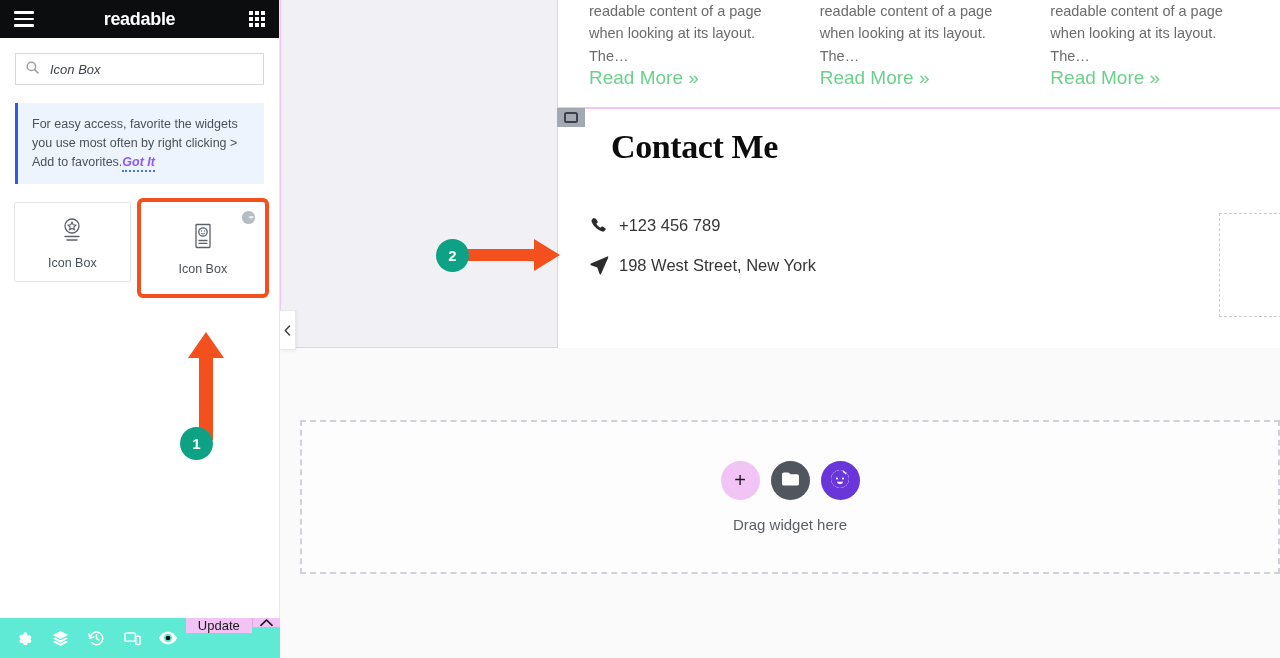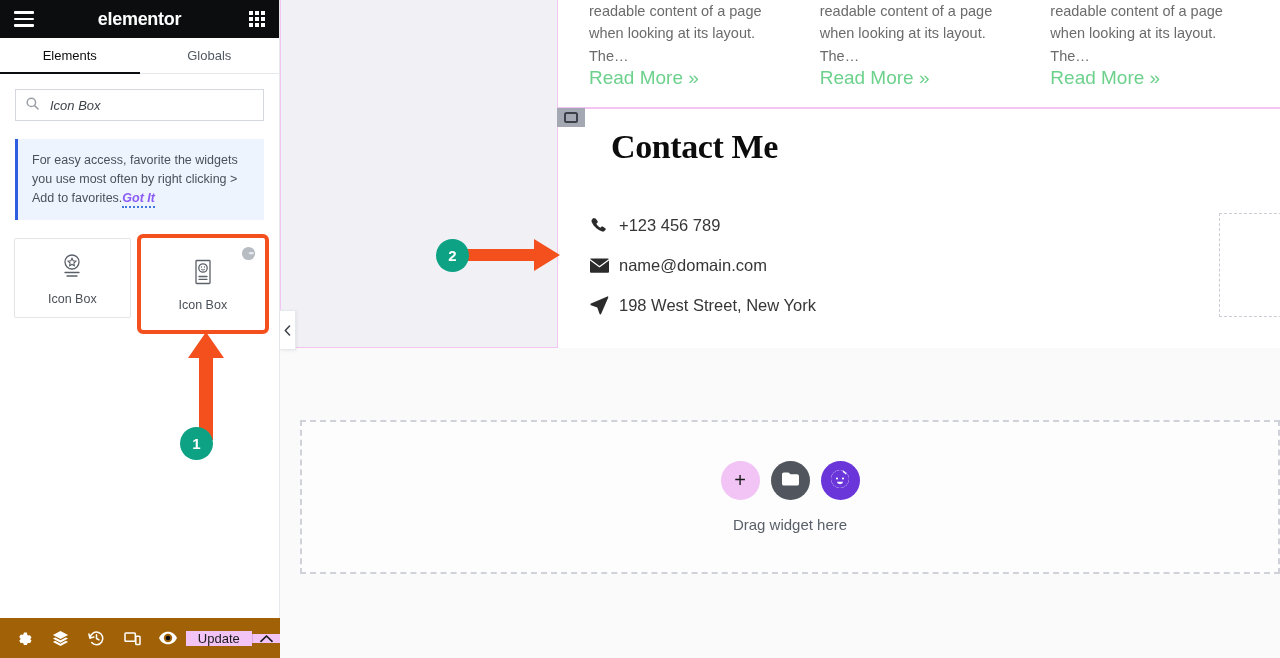--- a/index.html
+++ b/index.html
@@ -92,21 +92,21 @@
     width: 16px; height: 40px; background: #fff;
     border: 1px solid #e6e9ec; border-left: none;
     display: flex; align-items: center; justify-content: center;
     font-size: 11px; color: #495057; cursor: pointer; z-index: 25;
     box-shadow: 1px 1px 3px rgba(0,0,0,0.06);
   }
 
   
   .panel-footer {
     position: absolute; bottom: 0; left: 0; width: 280px; height: 40px;
-    background: #a16207; display: flex; align-items: center;
+    background: #5eead4; display: flex; align-items: flex-start;
   }
   .ftools { display: flex; align-items: center; gap: 0; flex: 1; padding-left: 6px; }
   .ftool {
     width: 36px; height: 40px; display: flex; align-items: center; justify-content: center;
     color: #ffffff; cursor: pointer;
   }
   .update-btn {
     background: #f2c4f5; display: flex; align-items: center; justify-content: center;
     width: 67px; font-size: 13px; color: #1a1a1a; cursor: pointer;
   }
@@ -238,29 +238,20 @@
           <div class="contact-item">
             <span class="cicon">
               <svg width="17" height="17" viewBox="0 0 16 16" fill="currentColor">
                   <path d="M3.2 1.2a1.3 1.3 0 0 0-1.5.3L1 2.3C.4 3 .3 4 .8 5c1 2.3 2.6 4.3 4.5 5.8 1.6 1.3 3.4 2.3 5.3 2.9 1 .3 2-.1 2.5-.9l.6-.9c.3-.5.2-1.1-.3-1.4l-2.3-1.5c-.5-.3-1.1-.2-1.4.2l-.8 1c-1.6-.9-3-2.3-3.9-3.9l1-.8c.4-.3.5-.9.2-1.4L4.7 1.8a1 1 0 0 0-.5-.4z"></path>
                 </svg>
             </span>
             <span>+123 456 789</span>
           </div>
           <div class="contact-item">
             <span class="cicon">
-              <svg width="19" height="15" viewBox="0 0 20 15" fill="currentColor">
-                  <path d="M1 0h18a1 1 0 0 1 .9.6L10 8 .1.6A1 1 0 0 1 1 0z"></path>
-                  <path d="M0 2.2 10 9.6 20 2.2V14a1 1 0 0 1-1 1H1a1 1 0 0 1-1-1z"></path>
-                </svg>
-            </span>
-            <span>name@domain.com</span>
-          </div>
-          <div class="contact-item">
-            <span class="cicon">
               <svg width="19" height="19" viewBox="0 0 18 18" fill="currentColor">
                   <path d="M17.4.6a.8.8 0 0 0-.9-.2L.9 7.2c-.7.3-.7 1.3 0 1.5l6 2.1 2.1 6c.3.8 1.3.8 1.6.1l6.7-15.5a.8.8 0 0 0-.1-.8z"></path>
                 </svg>
             </span>
             <span>198 West Street, New York</span>
           </div>
         </div>
 
         <div class="empty-slot">
           
@@ -296,38 +287,34 @@
   </div>
 
   <div class="panel">
 
     <div class="panel-header">
       <div class="hamburger">
           <i></i>
           <i></i>
           <i></i>
         </div>
-      <div class="brand">elementor</div>
+      <div class="brand">readable</div>
       <div class="grid-icon">
         <b></b>
           <b></b>
           <b></b>
           <b></b>
           <b></b>
           <b></b>
           <b></b>
           <b></b>
           <b></b>
       </div>
     </div>
 
-    <div class="tabs">
-      <div class="tab active">Elements</div>
-      <div class="tab">Globals</div>
-    </div>
 
     <div class="search-wrap">
       <div class="search-box">
         <span>
           <svg width="13" height="13" viewBox="0 0 14 14" fill="none" stroke="#9aa0a6" stroke-width="1.6">
               <circle cx="5.8" cy="5.8" r="4.5"></circle>
               <line x1="9.3" y1="9.3" x2="13" y2="13" stroke-linecap="round"></line>
             </svg>
         </span>
         <input type="text" value="Icon Box" style="">

